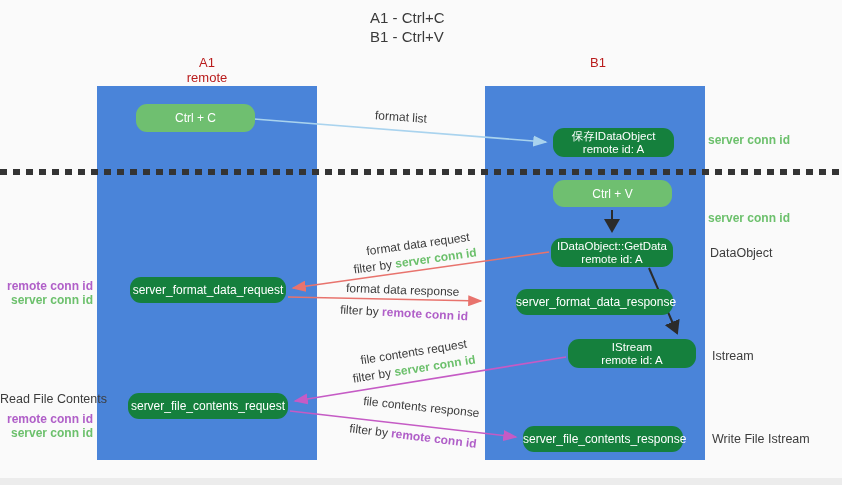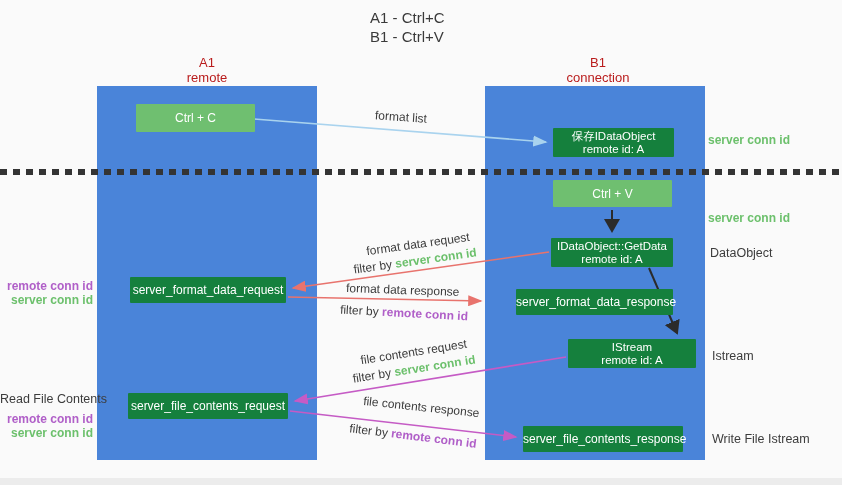--- a/index.html
+++ b/index.html
@@ -7,21 +7,21 @@
     position:relative;width:842px;height:485px;overflow:hidden;
     background:#fafafa;
     font-family:"Liberation Sans", sans-serif;
     color:#3c3c3c;
   }
   .abs{position:absolute;}
   .title-block{left:370px;top:8px;font-size:15px;line-height:19px;color:#3a3a3a;}
   .col-header{width:160px;text-align:center;font-size:13px;line-height:15px;color:#b91c1c;top:55px;}
   .lifeline{background:#4a84d9;top:86px;width:220px;height:374px;}
   .node{
-    position:absolute;border-radius:1px;color:#ffffff;text-align:center;
+    position:absolute;border-radius:11px;color:#ffffff;text-align:center;
     display:flex;flex-direction:column;justify-content:center;
     font-size:12px;line-height:14px;
   }
   .node.green{background:#6fbf70;}
   .node.orange{background:#15803d;}
   .side-label{font-size:12px;white-space:nowrap;}
   .green-bold{color:#6cc06c;font-weight:bold;}
   .purple-bold{color:#b05fc8;font-weight:bold;}
   .dark{color:#3c3c3c;}
   .flow-label{font-size:12px;color:#3c3c3c;white-space:nowrap;transform-origin:center;}
@@ -42,21 +42,20 @@
     <div>A1 - Ctrl+C</div>
     <div>B1 - Ctrl+V</div>
   </div>
 
   <div class="abs col-header" style="left:127px;">
     <div>A1</div>
     <div>remote</div>
   </div>
   <div class="abs col-header" style="left:518px;">
     <div>B1</div>
-    <div>connection</div>
   </div>
 
   <div class="abs lifeline" style="left:97px;"></div>
   <div class="abs lifeline" style="left:485px;"></div>
 
   <div class="abs" id="divider"></div>
 
   <svg id="arrows" width="842" height="485">
     <defs>
       <marker id="ah-blue" markerWidth="9" markerHeight="7" refX="8" refY="3.5" orient="auto">

